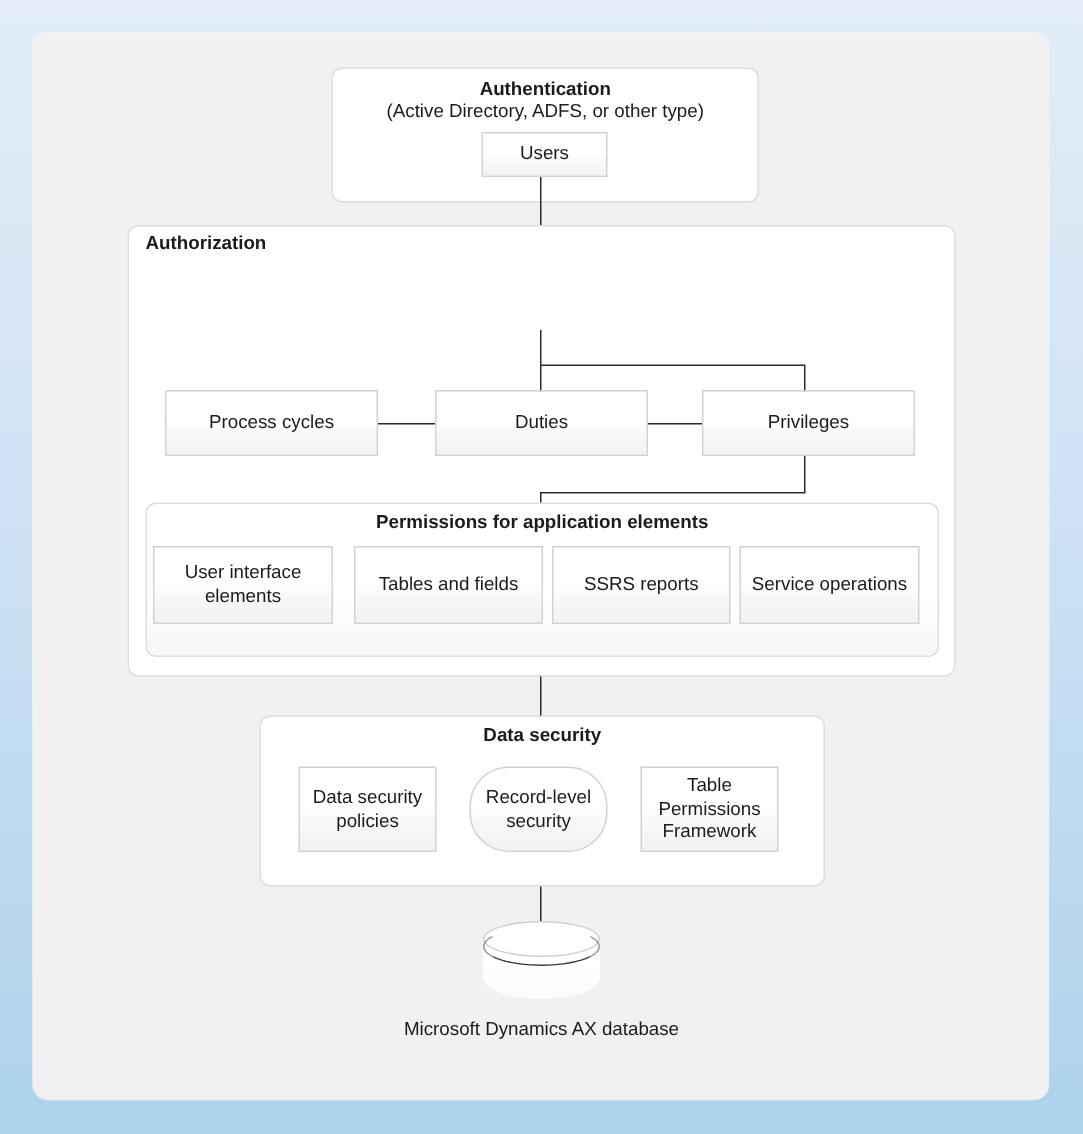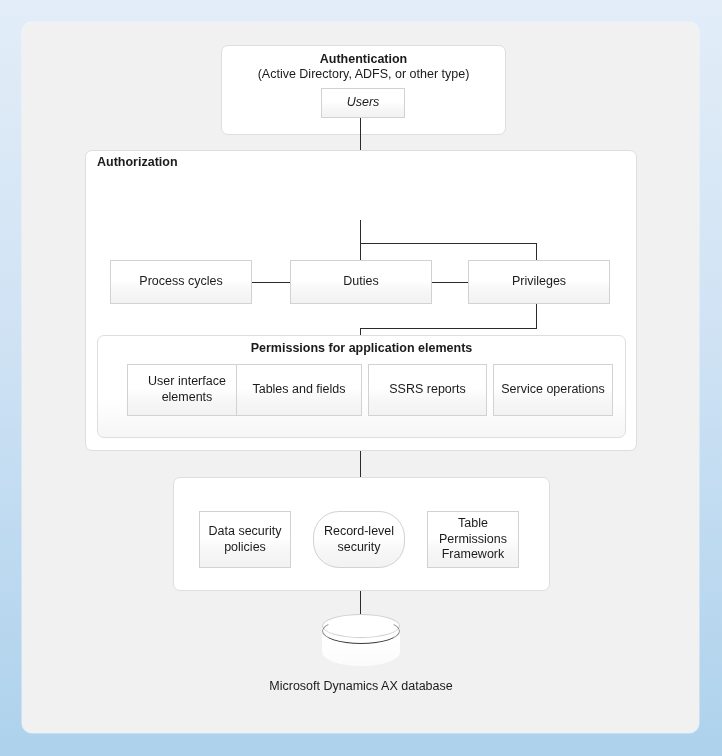--- a/index.html
+++ b/index.html
@@ -109,21 +109,21 @@
   }
 </style>
 </head>
 <body>
 
 <div id="canvas">
 
   <div class="group-box" style="left:199px; top:23px; width:285px; height:90px;"></div>
   <div class="group-title" style="left:199px; top:30px; width:285px; text-align:center;">Authentication</div>
   <div class="group-title" style="left:199px; top:45px; width:285px; text-align:center; font-weight:normal;">(Active Directory, ADFS, or other type)</div>
-  <div class="node" style="left:299px; top:66px; width:84px; height:30px;font-style:italic;">Users</div>
+  <div class="node" style="left:299px; top:66px; width:84px; height:30px;">Users</div>
 
   <div class="conn v" style="left:338px; top:96px; height:81px;"></div>
 
   <div class="group-box" style="left:63px; top:128px; width:552px; height:301px;"></div>
   <div class="group-title" style="left:75px; top:133px;">Authorization</div>
 
 
   <div class="conn v" style="left:338px; top:198px; height:23px;"></div>
   <div class="conn h" style="left:338px; top:221px; width:176px;"></div>
   <div class="conn v" style="left:338px; top:221px; height:39px;"></div>
@@ -137,28 +137,29 @@
   <div class="conn h" style="left:410px; top:260px; width:36px;"></div>
 
   <div class="conn v" style="left:514px; top:282px; height:24px;"></div>
   <div class="conn h" style="left:338px; top:306px; width:177px;"></div>
   <div class="conn v" style="left:338px; top:306px; height:8px;"></div>
 
   <div class="group-box" style="left:75px; top:313px; width:529px; height:103px;
               background:linear-gradient(to bottom,#ffffff 0%,#ffffff 62%,#f6f6f6 100%);"></div>
   <div class="group-title" style="left:75px; top:319px; width:529px; text-align:center;">Permissions for application elements</div>
 
-  <div class="node" style="left:105px; top:342px; width:120px; height:52px;">User interface elements</div>
+  <div class="node" style="left:80px; top:342px; width:120px; height:52px;">User interface elements</div>
   <div class="node" style="left:214px; top:342px; width:126px; height:52px;">Tables and fields</div>
   <div class="node" style="left:346px; top:342px; width:119px; height:52px;">SSRS reports</div>
   <div class="node" style="left:471px; top:342px; width:120px; height:52px;">Service operations</div>
 
   <div class="conn v" style="left:338px; top:429px; height:27px;"></div>
 
   <div class="group-box" style="left:151px; top:455px; width:377px; height:114px;"></div>
+  <div class="group-title" style="left:151px; top:461px; width:377px; text-align:center;">Data security</div>
 
   <div class="node" style="left:177px; top:489px; width:92px; height:57px;">Data security policies</div>
   <div class="node" style="left:291px; top:489px; width:92px; height:57px;border-radius:26px;">Record-level security</div>
   <div class="node" style="left:405px; top:489px; width:92px; height:57px;">Table Permissions Framework</div>
 
   <div class="conn v" style="left:338px; top:569px; height:27px;"></div>
 
 </div>
 
 <div id="db-cylinder">

